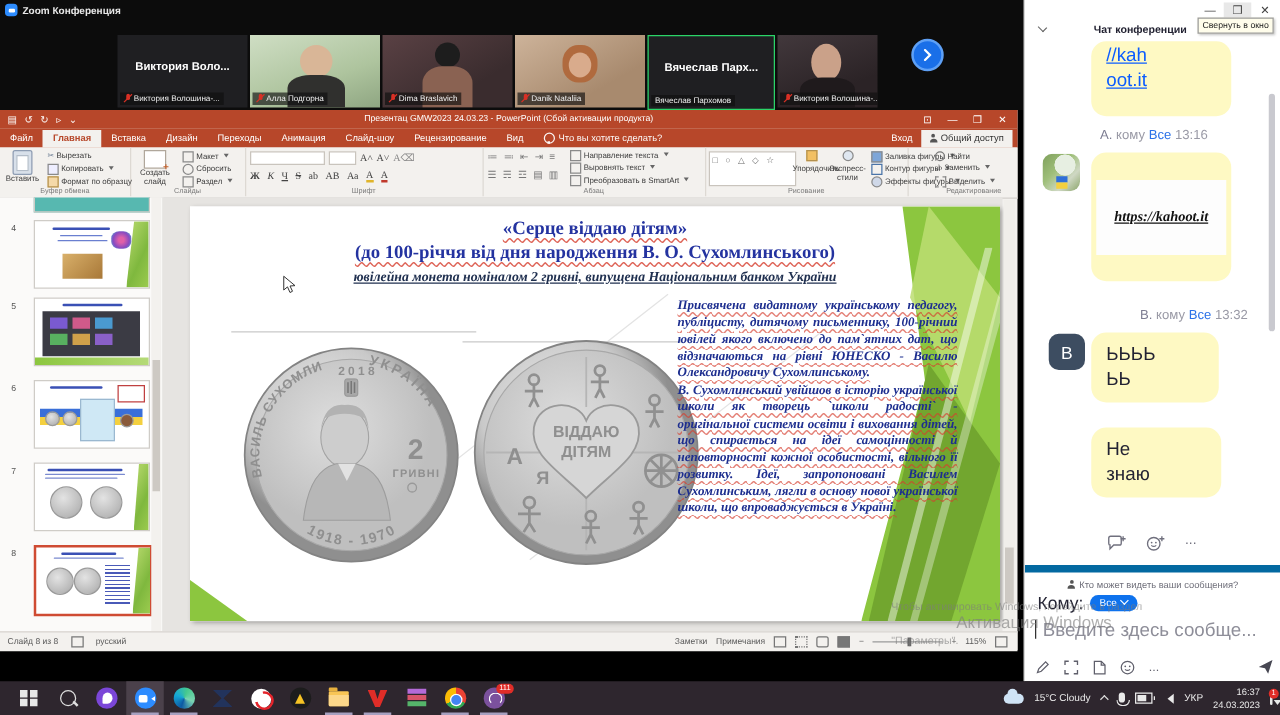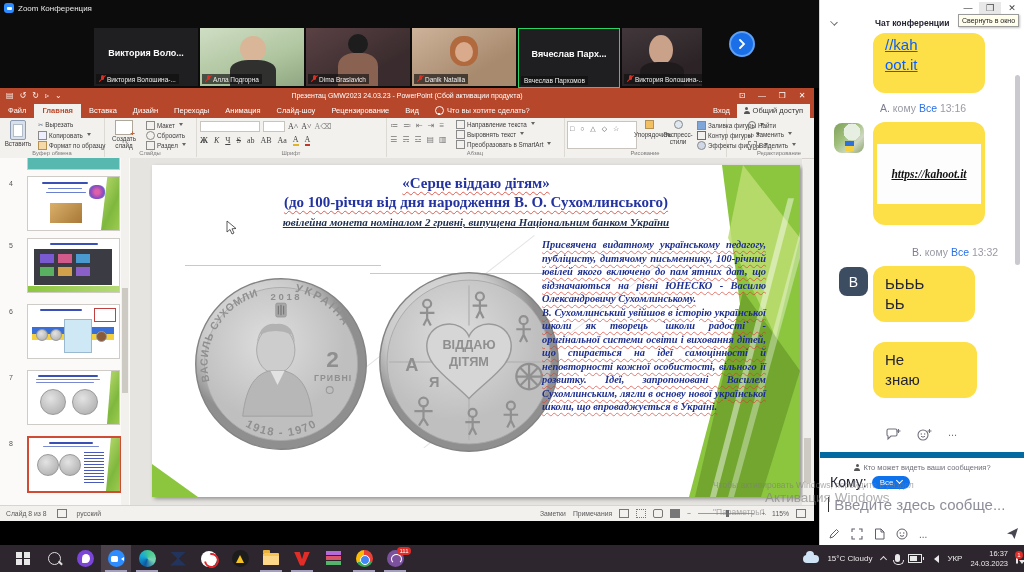--- a/index.html
+++ b/index.html
@@ -4,41 +4,41 @@
 <style>
   html,body{margin:0;padding:0;background:#000;}
   #screen{position:relative;width:1024px;height:572px;background:#000;overflow:hidden;
           font-family:"Liberation Sans","DejaVu Sans",sans-serif;-webkit-font-smoothing:antialiased;}
   .abs{position:absolute;}
   
   #video-strip{left:0;top:0;width:819px;height:88px;background:#0c0c0c;}
   #zoom-titlebar{left:4px;top:2px;height:12px;display:flex;align-items:center;gap:4px;}
   .zoom-logo{width:10px;height:10px;border-radius:3px;background:#2D8CFF;display:flex;align-items:center;justify-content:center;}
   .zoom-logo i{display:block;width:5px;height:3px;background:#fff;border-radius:1px;}
-  #zoom-title{color:#e8e8e8;font-size:8px;}
+  #zoom-title{color:#e8e8e8;font-size:8px;font-weight:bold;}
   .vtile{top:28px;height:58px;background:#1f1f22;overflow:hidden;}
   .vtile .cname{position:absolute;left:0;right:0;top:20px;text-align:center;color:#fff;font-weight:bold;font-size:9px;}
   .vlabel{position:absolute;left:2px;bottom:2px;background:rgba(15,15,15,.65);color:#f0f0f0;
           font-size:6.5px;padding:1px 3px;display:flex;align-items:center;gap:2px;white-space:nowrap;}
   .micoff{position:relative;display:inline-block;width:6px;height:8px;}
   .micoff:before{content:"";position:absolute;left:1.5px;top:0;width:3px;height:5px;background:#d93025;border-radius:1.5px;}
   .micoff:after{content:"";position:absolute;left:-1px;top:3px;width:9px;height:1.3px;background:#d93025;transform:rotate(-45deg);}
   .sil-body{position:absolute;border-radius:40% 40% 0 0;}
   .sil-head{position:absolute;border-radius:50%;}
   #next-btn{left:729px;top:31px;width:22px;height:22px;border-radius:50%;background:#1a6fe8;border:2px solid #5ea0f5;
             display:flex;align-items:center;justify-content:center;cursor:pointer;}
   #next-btn svg{display:block;}
   
   #chat{left:819px;top:0;width:205px;height:545px;background:#fff;border-left:1px solid #d7d7d7;}
   .winctl{top:2px;width:22px;height:13px;text-align:center;color:#444;font-size:9px;line-height:13px;}
   #chat-title{left:55px;top:18px;font-size:8.5px;font-weight:bold;color:#232333;}
   #chat-chevron{left:10px;top:17px;width:8px;height:8px;}
   #chat-chevron:before{content:"";position:absolute;left:1px;top:2px;width:5px;height:5px;border-right:1.3px solid #666;border-bottom:1.3px solid #666;transform:rotate(45deg) scaleY(.8);}
   #tooltip{left:138px;top:14px;background:#fffdeb;border:1px solid #9b9b9b;color:#222;font-size:7px;padding:2px 3px;box-shadow:1px 1px 2px rgba(0,0,0,.25);}
-  .bubble{background:#fde047;border-radius:12px;color:#232333;}
+  .bubble{background:#fef9c3;border-radius:12px;color:#232333;}
   #msg1{left:53px;top:33px;width:112px;height:58px;overflow:hidden;padding-top:2px;}
   #msg1 .link{color:#0b5cff;text-decoration:underline;font-size:15px;line-height:20px;margin-left:12px;display:block;}
   .msg-head{font-size:10.5px;color:#9a9aa6;white-space:nowrap;}
   .msg-head b{color:#7d7d92;font-weight:normal;}
   .msg-head .to-all{color:#2970e8;}
   .avatar{border-radius:8px;overflow:hidden;}
   #avatar-a{left:14px;top:123px;width:30px;height:30px;background:
      radial-gradient(circle at 60% 30%,#e7efe2 0 30%,transparent 31%),
      linear-gradient(135deg,#7fa05c 0%,#9fbf7a 40%,#cfd8c4 70%,#8aa468 100%);}
   #avatar-a .flagb{position:absolute;left:11px;top:18px;width:9px;height:5px;background:#2f6fd8;}

